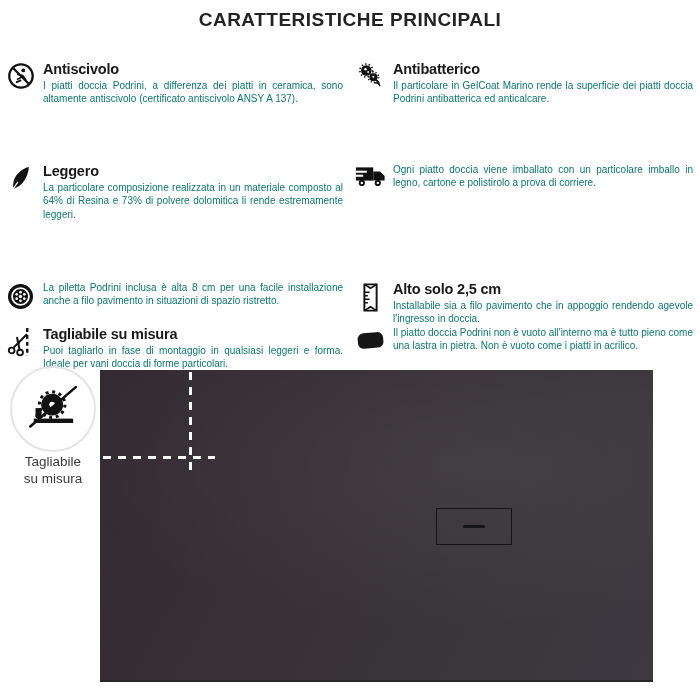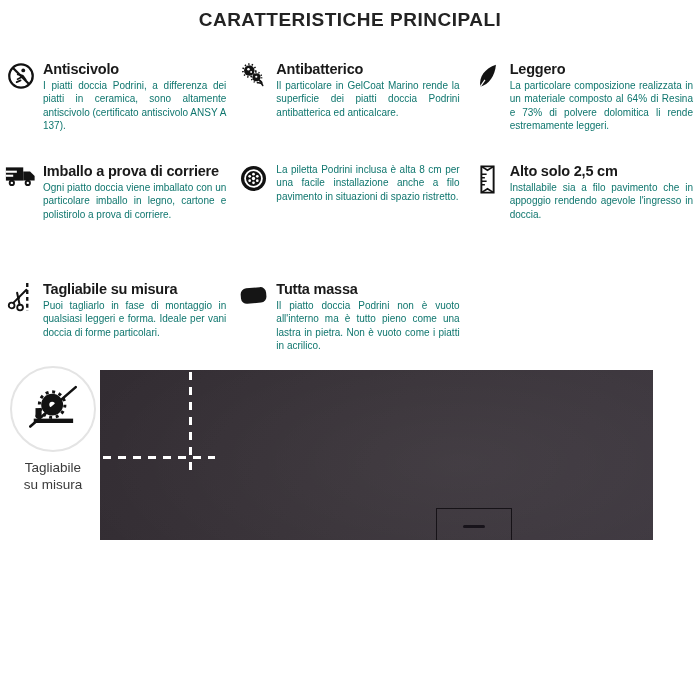--- a/index.html
+++ b/index.html
@@ -1,47 +1,47 @@
 <!DOCTYPE html>
 <html lang="it"><head>
 <meta charset="utf-8">
 <style>
   * { margin:0; padding:0; box-sizing:border-box; }
   html,body { background:#fff; }
   .page {
-    position:relative; width:700px; height:540px; overflow:hidden;
+    position:relative; width:700px; height:700px; overflow:hidden;
     background:#fff; font-family:"Liberation Sans", sans-serif; color:#3c3c3c;
   }
   .page-title {
     padding-top:9px; text-align:center;
     font-size:19px; font-weight:800; letter-spacing:.5px; color:#232323;
   }
   .features {
     position:absolute; top:61px; left:5px; right:7px;
-    display:grid; grid-template-columns:1fr 1fr 1fr;
+    display:grid; grid-template-columns:1fr 1fr;
     grid-template-rows:102px 118px auto; column-gap:12px;
   }
   .feature { display:flex; gap:7px; align-items:flex-start; }
   .feature .icon-box { flex:0 0 31px; width:31px; display:flex; justify-content:center; padding-top:1px; }
   .feature .txt { flex:1; min-width:0; }
   .feature h3 {
     font-size:14.5px; font-weight:700; color:#1a1a1a;
     letter-spacing:-.2px; white-space:nowrap; margin-bottom:2px;
   }
   .feature p {
     font-size:10px; line-height:1.33; color:#0f766e;
     text-align:justify; hyphens:auto;
   }
   
   .cut-badge { position:absolute; left:8px; top:366px; width:90px; text-align:center; }
   .cut-badge .circle {
     width:86px; height:86px; margin:0 auto; border:2px solid #e4e4e4; border-radius:50%;
     background:#fff; display:flex; align-items:center; justify-content:center;
   }
-  .cut-badge .lbl { margin-top:7px; font-size:13.5px; color:#3a3a3a; line-height:1.28; }
+  .cut-badge .lbl { margin-top:1px; font-size:13.5px; color:#3a3a3a; line-height:1.28; }
   .cut-badge .lbl span { display:block; }
   
   .tray {
     position:absolute; left:100px; top:370px; width:553px; height:312px;
     background:
       radial-gradient(120% 90% at 65% 30%, rgba(255,255,255,.05), rgba(0,0,0,0) 60%),
       linear-gradient(118deg, #322c32 0%, #383238 45%, #3e3840 100%);
     border-bottom:2px solid #2b262c;
   }
   .cut-v {
@@ -124,21 +124,20 @@
           <rect x="1" y="6.6" width="12" height="2.3" fill="#fff"></rect>
           <rect x="1" y="11" width="8" height="2.3" fill="#fff"></rect>
           <path d="M20 7.5 h7.5 l5 5 v5 h-12.5 Z" fill="#121212"></path>
           <circle cx="7.5" cy="20" r="3.4" fill="#121212"></circle>
             <circle cx="7.5" cy="20" r="1.3" fill="#fff"></circle>
           <circle cx="25" cy="20" r="3.4" fill="#121212"></circle>
             <circle cx="25" cy="20" r="1.3" fill="#fff"></circle>
         </svg>
       </div>
       <div class="txt">
-        <h3>Imballo a prova di corriere</h3>
         <p>Ogni piatto doccia viene imballato con un particolare imballo in legno, cartone e polistirolo a prova di corriere.</p>
       </div>
     </div>
 
     <div class="feature">
       <div class="icon-box">
         <svg width="29" height="29" viewBox="0 0 32 32">
           <circle cx="16" cy="16" r="13.8" fill="#121212"></circle>
           <circle cx="16" cy="16" r="9.3" fill="none" stroke="#fff" stroke-width="2"></circle>
           <circle cx="16" cy="16" r="1.8" fill="#fff"></circle>
@@ -186,21 +185,20 @@
       </div>
     </div>
 
     <div class="feature">
       <div class="icon-box">
         <svg width="31" height="26" viewBox="0 0 34 28">
           <rect x="3" y="6" width="28" height="17" rx="6.5" fill="#151515" transform="rotate(-5 17 14)"></rect>
         </svg>
       </div>
       <div class="txt">
-        <h3>Tutta massa</h3>
         <p>Il piatto doccia Podrini non è vuoto all'interno ma è tutto pieno come una lastra in pietra. Non è vuoto come i piatti in acrilico.</p>
       </div>
     </div>
 
   </div>
 
   <div class="cut-badge">
     <div class="circle">
       <span>
         <svg width="56" height="56" viewBox="0 0 64 64">

